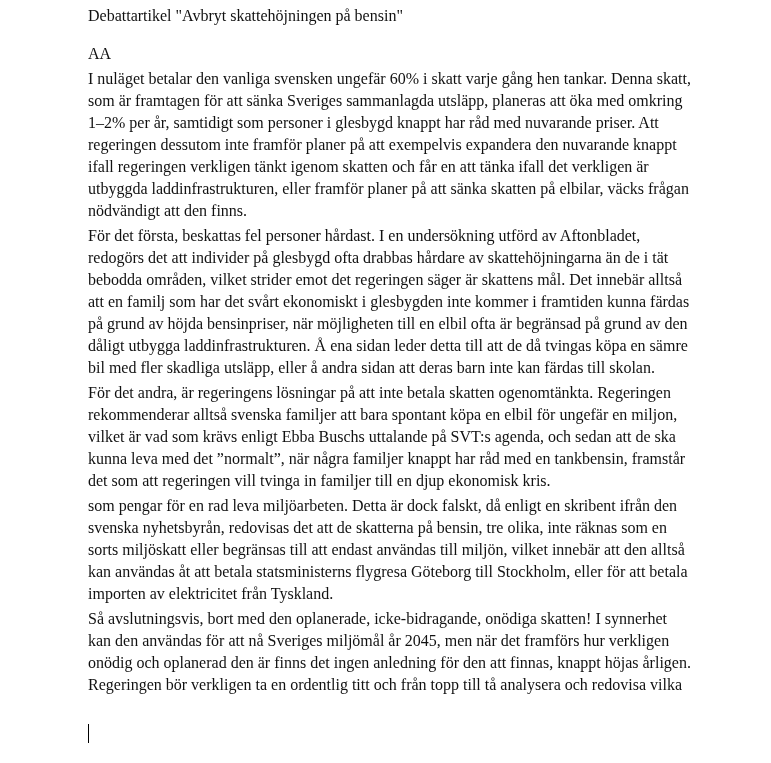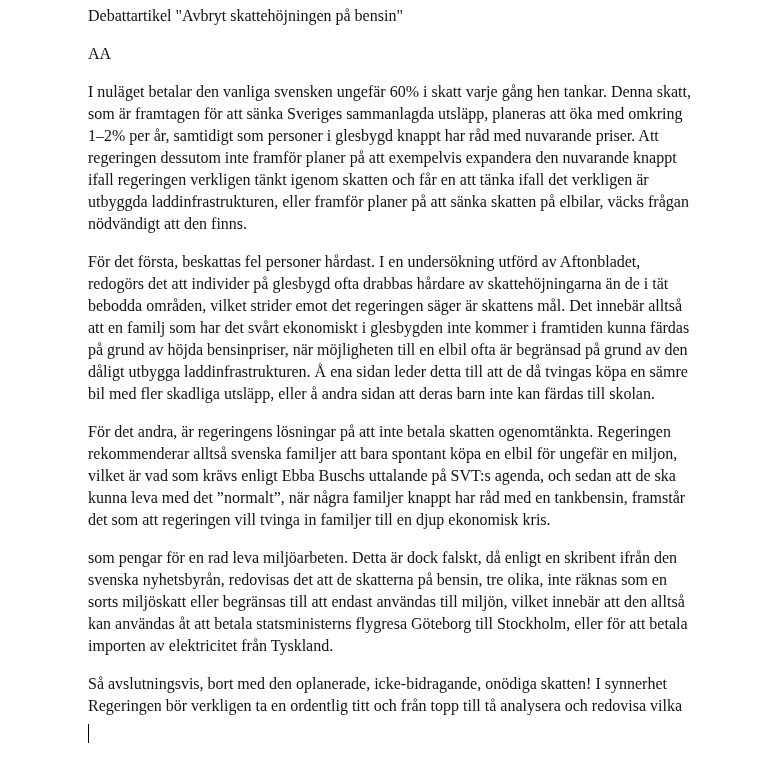--- a/index.html
+++ b/index.html
@@ -28,21 +28,21 @@
       padding: 0;
       font-weight: normal;
       font-size: 16px;
       line-height: 22px;
     }
     .author {
       margin: 16px 0 0 0;
       line-height: 22px;
     }
     .para {
-      margin: 16px 0 0 0;
+      margin: 3px 0 0 0;
     }
     .para .line {
       display: block;
       white-space: nowrap;
     }
     .cursor {
       position: absolute;
       left: 88px;
       top: 724px;
       width: 1px;
@@ -88,18 +88,20 @@
   <div class="para">
     <span class="line">som pengar för en rad leva miljöarbeten. Detta är dock falskt, då enligt en skribent ifrån den</span>
     <span class="line">svenska nyhetsbyrån, redovisas det att de skatterna på bensin, tre olika, inte räknas som en</span>
     <span class="line">sorts miljöskatt eller begränsas till att endast användas till miljön, vilket innebär att den alltså</span>
     <span class="line">kan användas åt att betala statsministerns flygresa Göteborg till Stockholm, eller för att betala</span>
     <span class="line">importen av elektricitet från Tyskland.</span>
   </div>
 
   <div class="para">
     <span class="line">Så avslutningsvis, bort med den oplanerade, icke-bidragande, onödiga skatten! I synnerhet</span>
+    <span class="line">kan den användas för att nå Sveriges miljömål år 2045, men när det framförs hur verkligen</span>
+    <span class="line">onödig och oplanerad den är finns det ingen anledning för den att finnas, knappt höjas årligen.</span>
     <span class="line">Regeringen bör verkligen ta en ordentlig titt och från topp till tå analysera och redovisa vilka</span>
 
   </div>
 </div>
 
 <div class="cursor"></div>
 
 </body></html>

